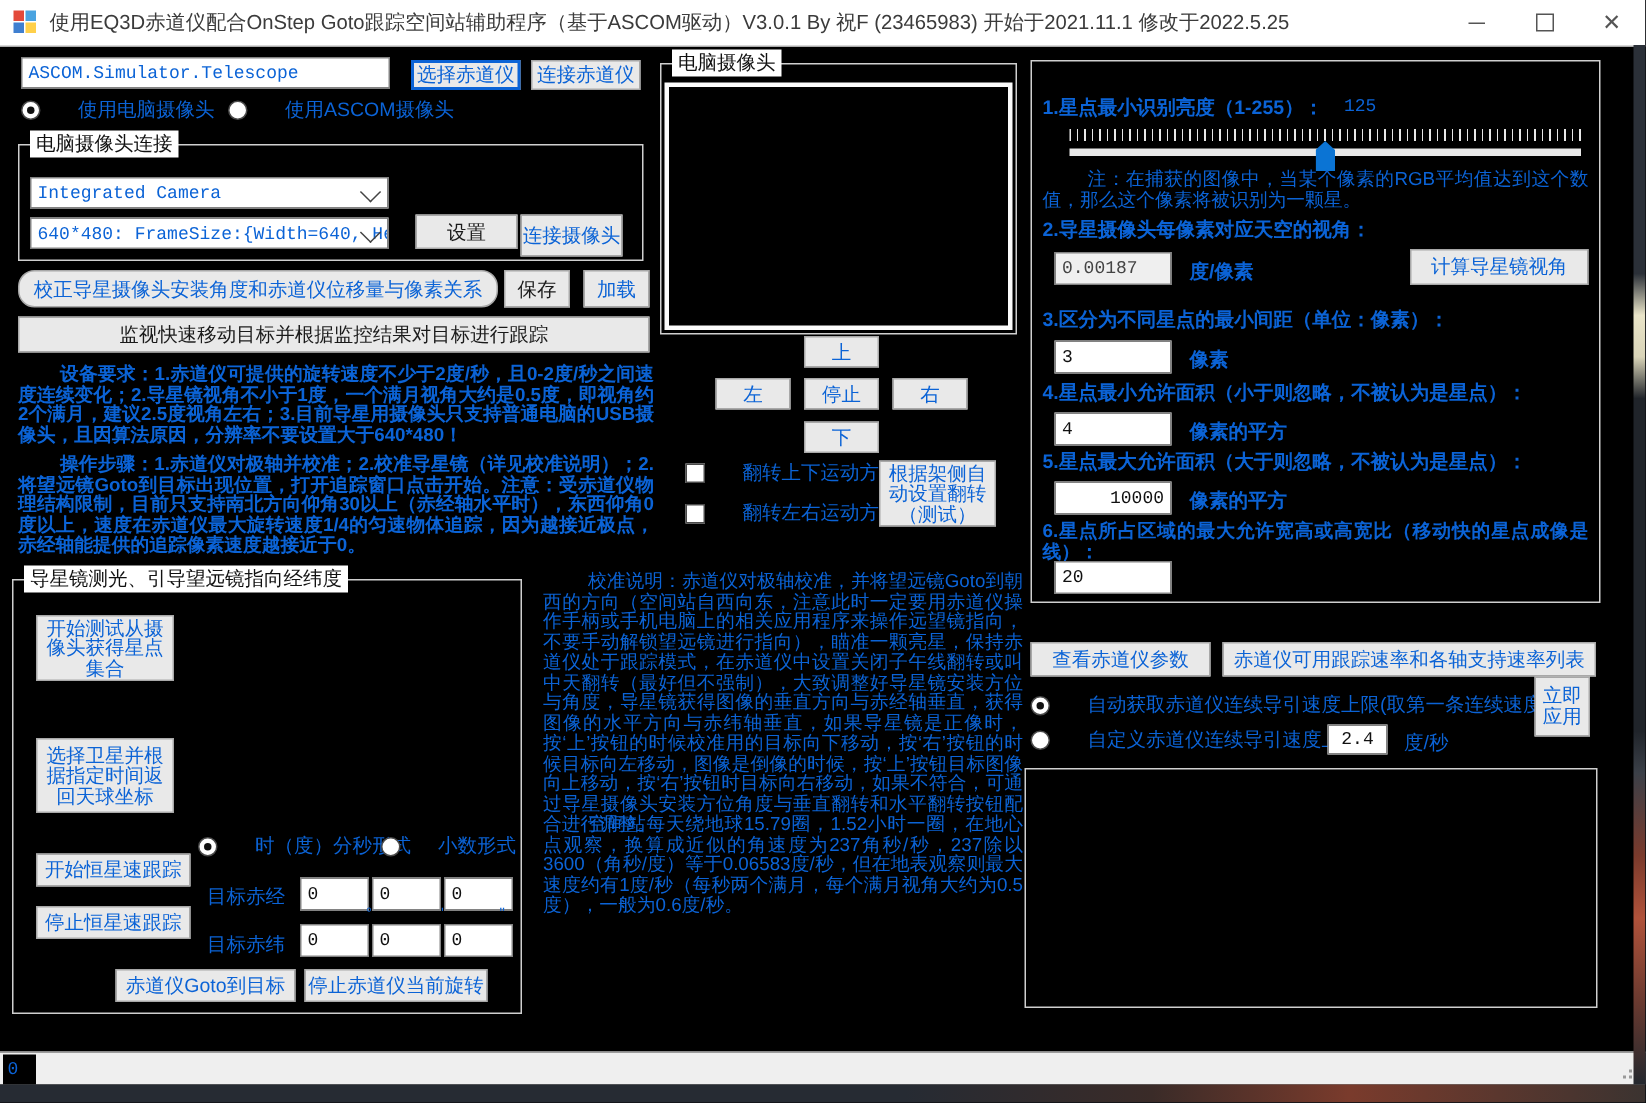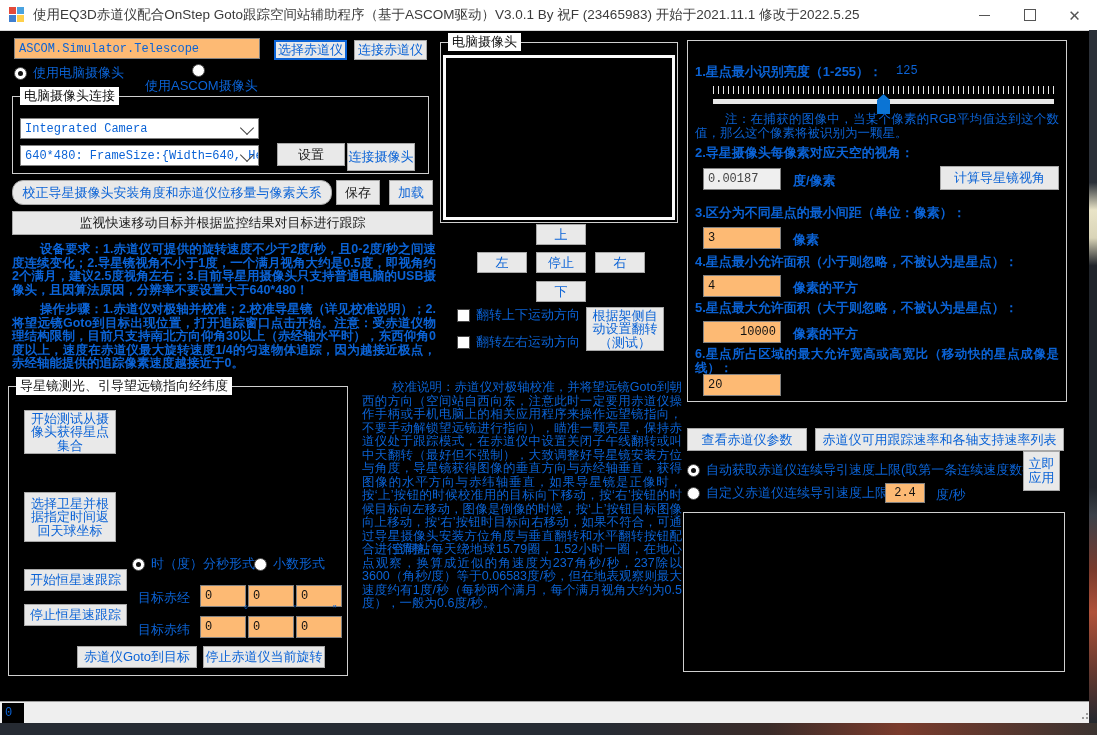--- a/index.html
+++ b/index.html
@@ -36,21 +36,21 @@
   .btn{
     position:absolute;background:#e9e9e9;border:1px solid #a8a8a8;
     color:#0b63d6;font-size:13px;text-align:center;
     display:flex;align-items:center;justify-content:center;
     box-sizing:border-box;line-height:1.05;
     font-family:"Liberation Sans",sans-serif;
   }
   .btn.dark{color:#1a1a1a;}
   .btn.sel{border:2px solid #0b63d6;background:#e9e9e9;}
   .txt{
-    position:absolute;background:#fdba74;border:1px solid #828282;
+    position:absolute;background:#ffffff;border:1px solid #828282;
     color:#111;font-size:12px;box-sizing:border-box;
     display:flex;align-items:center;padding-left:4px;
     font-family:"Liberation Mono",monospace;
   }
   .txt.ro{background:#efefef;color:#444;}
   .txt.blue{color:#0b63d6;}
   .combo{
     position:absolute;background:#fff;border:1px solid #828282;
     box-sizing:border-box;display:flex;align-items:center;
     color:#0b63d6;font-size:12px;padding-left:4px;overflow:hidden;
@@ -72,21 +72,21 @@
   }
   .para.b{font-weight:bold;}
   .group{
     position:absolute;border:1px solid #cfcfcf;box-sizing:border-box;
   }
   .group > .gtitle{
     position:absolute;top:-10px;left:7px;background:#fff;color:#111;
     font-size:13px;padding:0 4px;white-space:nowrap;
     font-family:"Liberation Sans",sans-serif;
   }
-  .radio,.check{position:absolute;display:flex;align-items:center;}
+  .radio,.check{position:absolute;display:flex;align-items:center;gap:19px;}
   .radio .dot{
     width:13px;height:13px;border-radius:50%;background:#fff;border:1px solid #4a4a4a;
     box-sizing:border-box;position:relative;flex:none;
   }
   .radio.on .dot:after{
     content:"";position:absolute;left:3px;top:3px;width:5px;height:5px;
     border-radius:50%;background:#111;
   }
   .radio .rl,.check .cl{margin-left:6px;color:#0b63d6;font-size:13px;white-space:nowrap;
     font-family:"Liberation Sans",sans-serif;}
@@ -149,21 +149,21 @@
 
   <div class="txt blue" style="left:14px;top:38px;width:246px;height:21px;">ASCOM.Simulator.Telescope</div>
 
   <div class="btn sel" style="left:274px;top:40px;width:73px;height:20px;">选择赤道仪</div>
   <div class="btn" style="left:354px;top:40px;width:73px;height:20px;">连接赤道仪</div>
 
   <div class="radio on" style="left:14px;top:64px;">
     <span class="dot"></span>
     <span class="rl">使用电脑摄像头</span>
   </div>
-  <div class="radio" style="left:139px;top:64px;flex-direction:column;">
+  <div class="radio" style="left:152px;top:64px;">
     <span class="dot"></span>
     <span class="rl">使用ASCOM摄像头</span>
   </div>
 
   <div class="group" style="left:12px;top:96px;width:417px;height:78px;">
     <span class="gtitle">电脑摄像头连接</span>
   </div>
   <div class="combo" style="left:20px;top:118px;width:239px;height:21px;">
     <span>Integrated Camera</span>
     <span class="arrow"></span>

